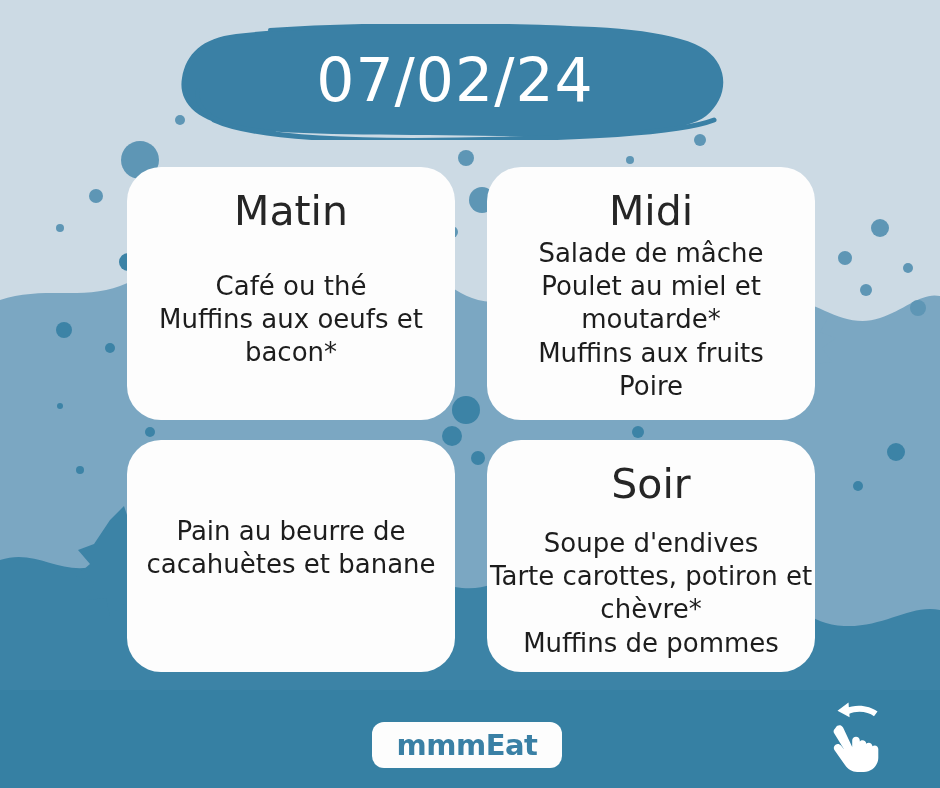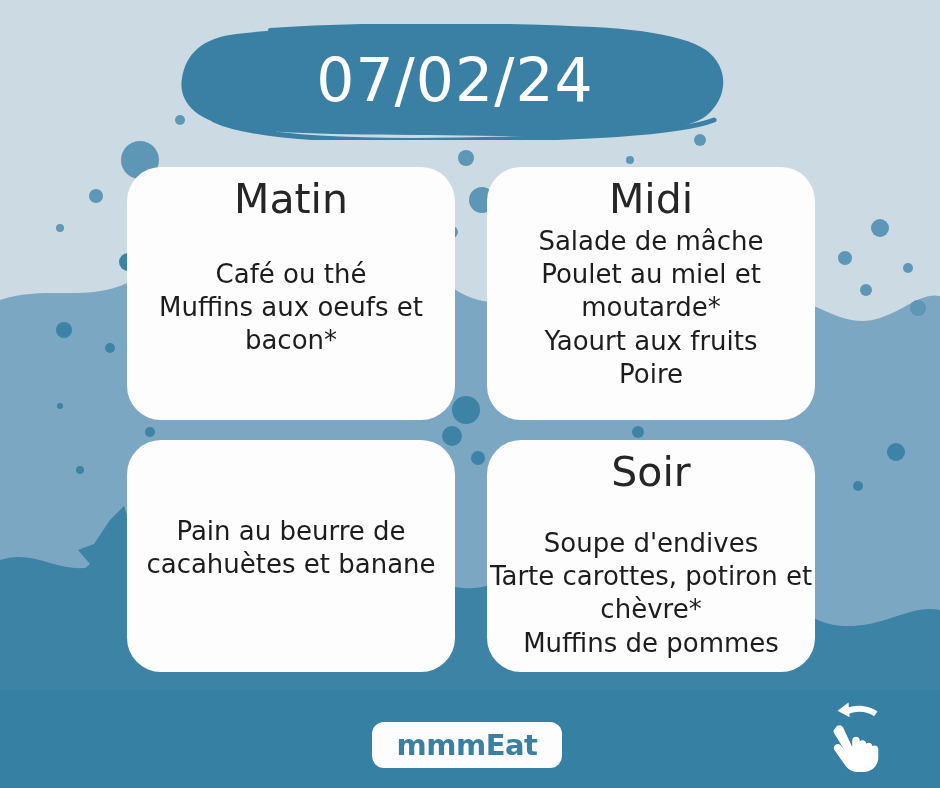--- a/index.html
+++ b/index.html
@@ -81,21 +81,21 @@
     padding: 10px 14px 12px 14px;
     overflow: hidden;
   }
   .card-title {
     color: #262626;
     font-size: 41px;
     font-weight: 400;
     letter-spacing: 0px;
     line-height: 1.12;
     font-family: "DejaVu Sans", sans-serif;
-    margin: 0;
+    margin: 12px;
     text-align: center;
   }
   .card-lines {
     flex: 1;
     display: flex;
     flex-direction: column;
     justify-content: center;
     align-items: center;
     width: 100%;
   }
@@ -240,21 +240,21 @@
         <div class="card-line">bacon*</div>
       </div>
     </div>
 
     <div class="card card-midi">
       <div class="card-title">Midi</div>
       <div class="card-lines">
         <div class="card-line">Salade de mâche</div>
         <div class="card-line">Poulet au miel et</div>
         <div class="card-line">moutarde*</div>
-        <div class="card-line">Yaourt aux fruits</div>
+        <div class="card-line">Muffins aux fruits</div>
         <div class="card-line">Poire</div>
       </div>
     </div>
 
     <div class="card card-collation">
       <div class="card-lines">
         <div class="card-line">Pain au beurre de</div>
         <div class="card-line">cacahuètes et banane</div>
       </div>
     </div>

